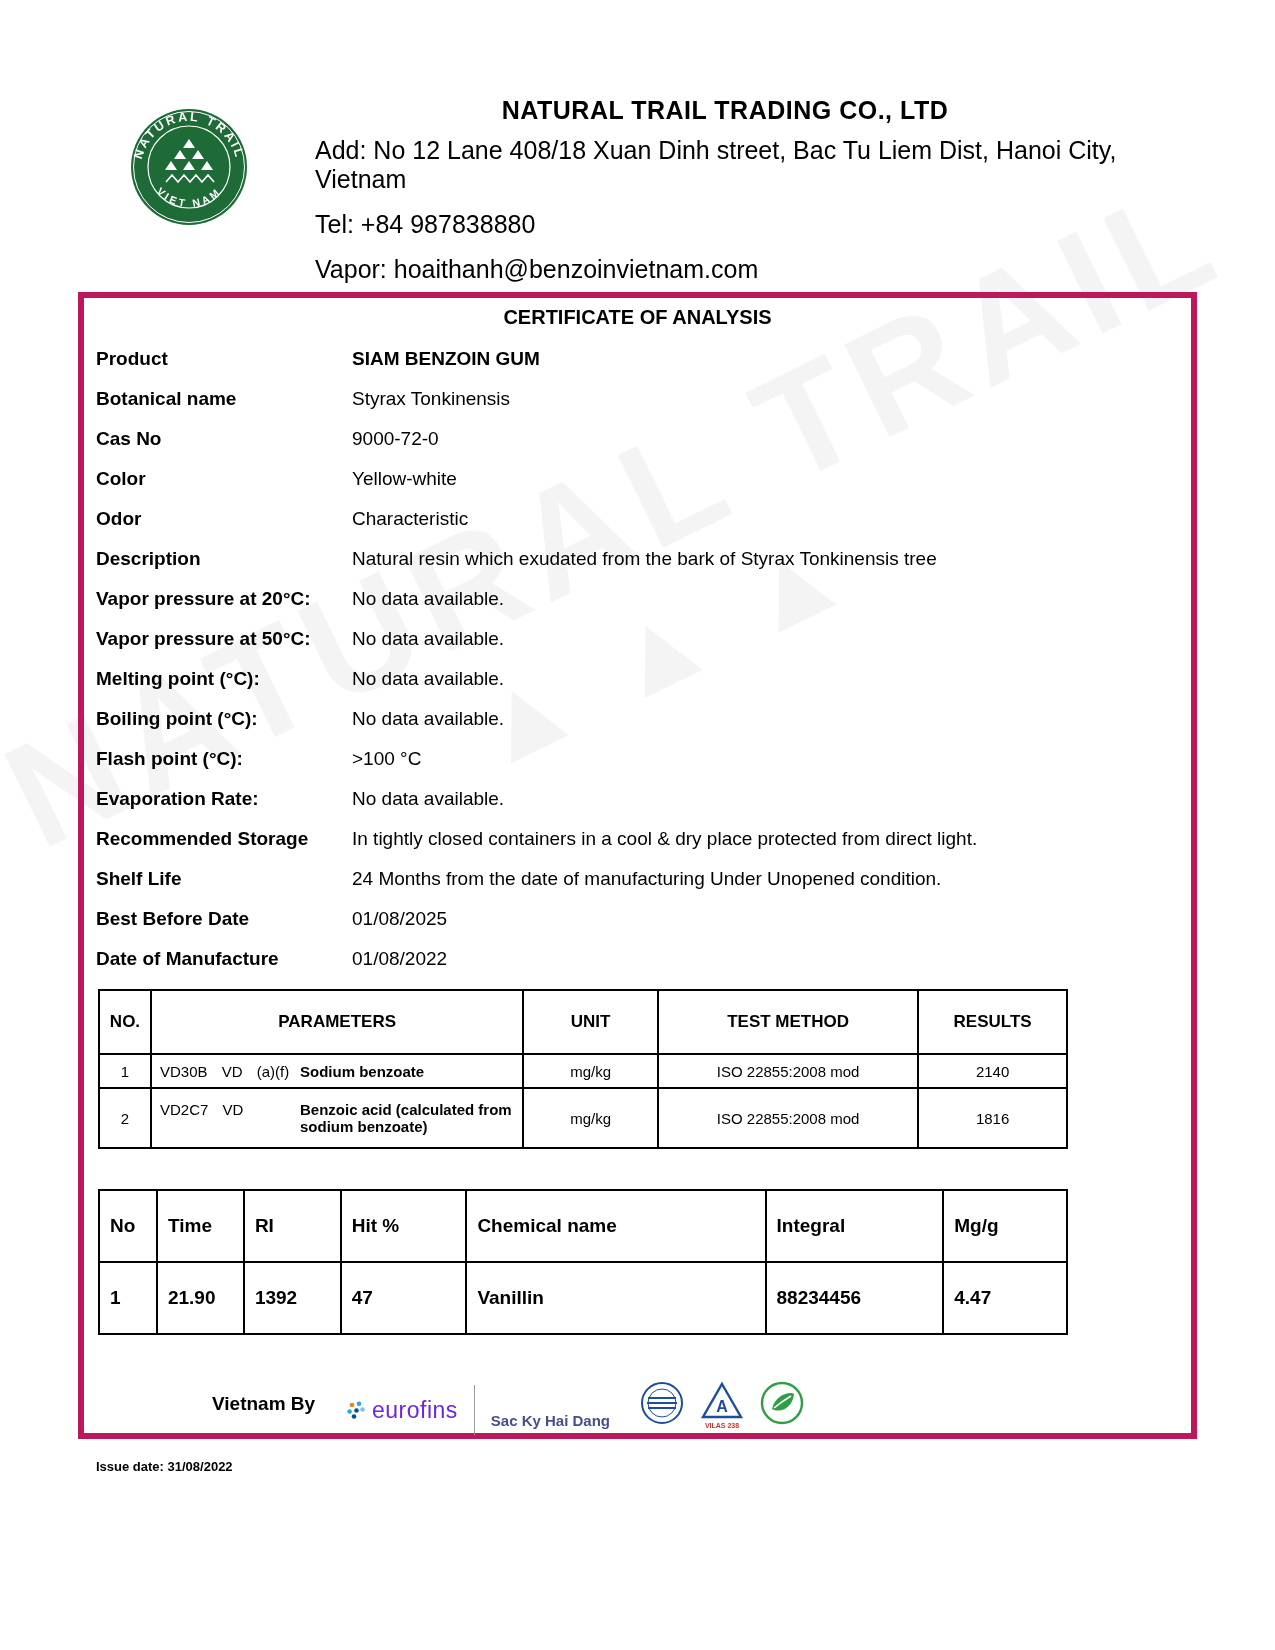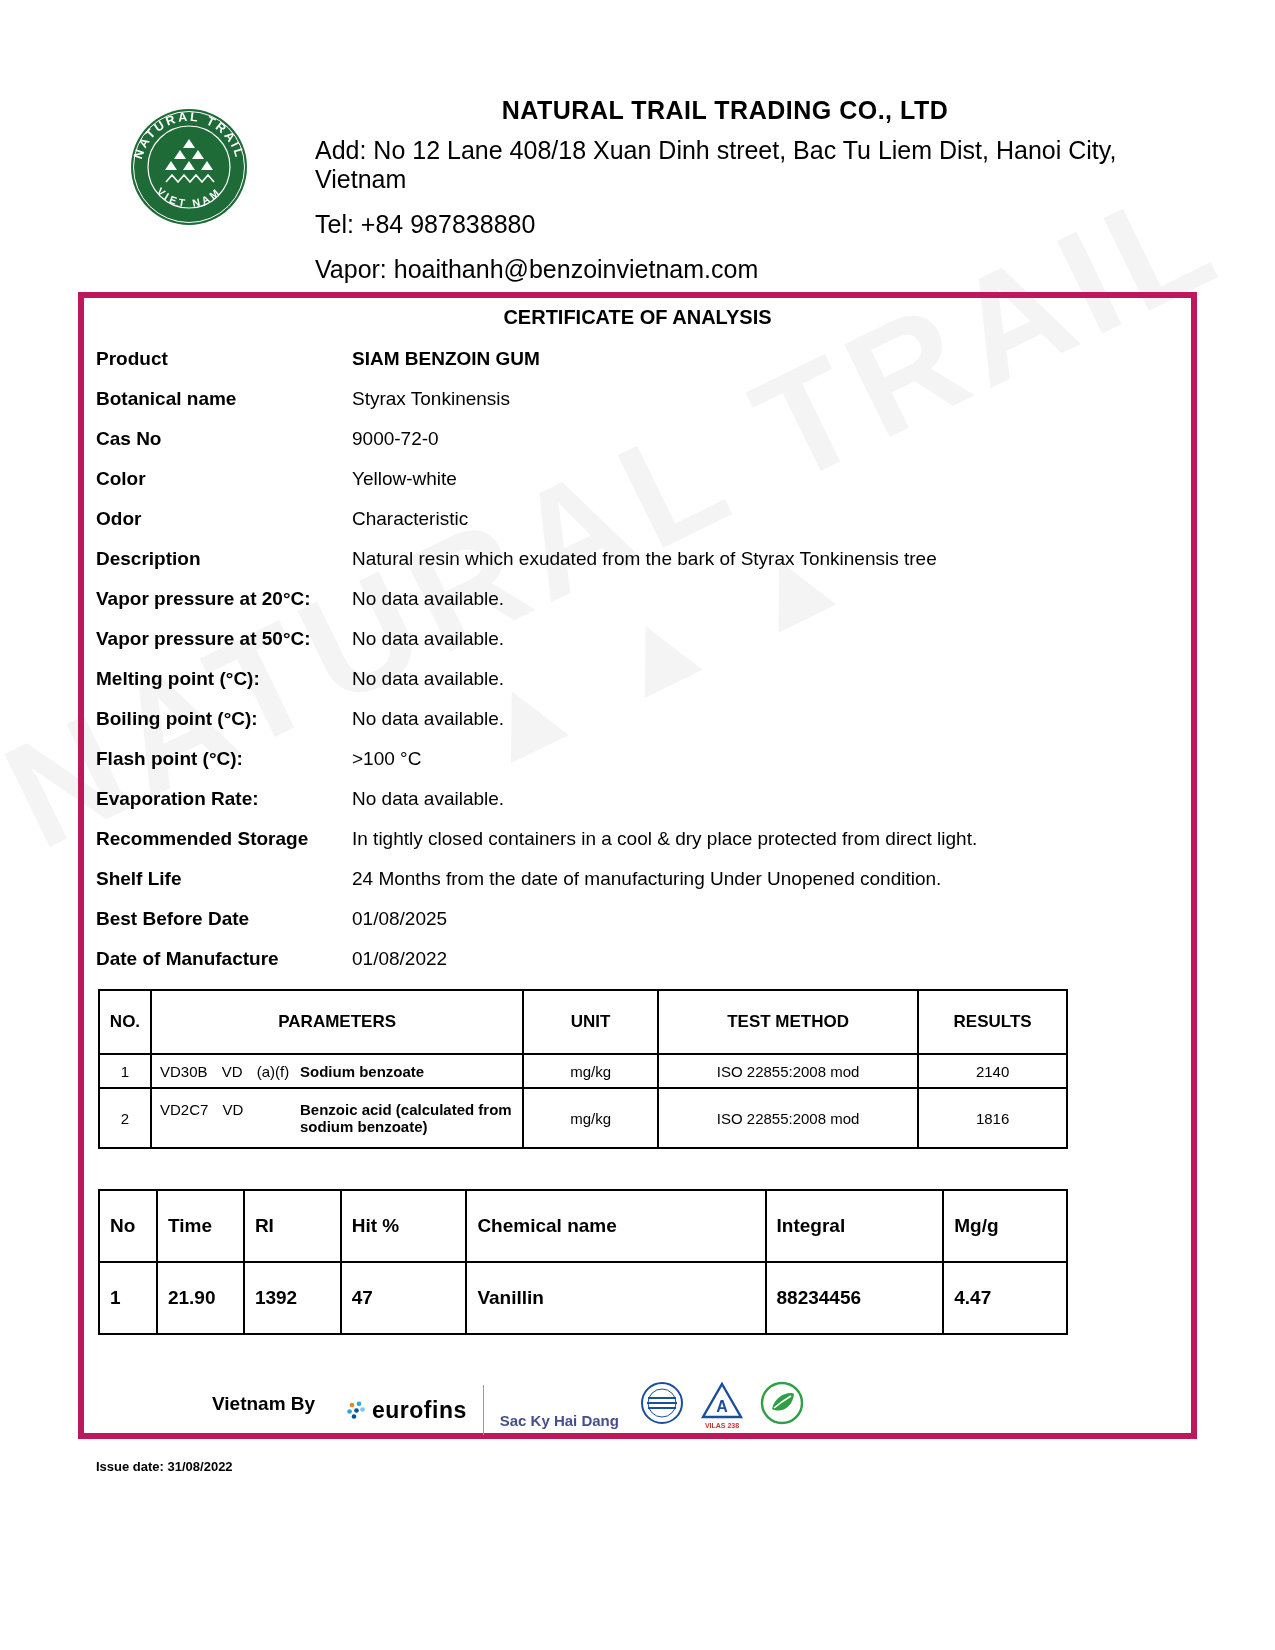--- a/index.html
+++ b/index.html
@@ -59,21 +59,21 @@
   .results-table { margin: 40px 0 0 14px; width: 970px; font-size: 19px; }
   .results-table th, .results-table td {
     border: 2px solid #000; text-align: left; padding: 24px 10px; height: 46px; font-weight: bold;
   }
 
   
   .verify-row { position: relative; margin-top: 44px; height: 64px; }
   .verified-by { position: absolute; left: 128px; top: 14px; font-size: 19px; font-weight: bold; }
   .eurofins-block { position: absolute; left: 262px; top: 4px; display: flex; align-items: stretch; height: 54px; }
   .eurofins-inner { display: flex; align-items: center; gap: 6px; }
-  .eurofins-name { font-size: 23px; font-weight: 700; color: #000000; letter-spacing: 0.5px; }
+  .eurofins-name { font-size: 23px; font-weight: 400; color: #6d28d9; letter-spacing: 0.5px; }
   .euro-divider { width: 1px; background: #9a9a9a; margin: 2px 16px; }
   .lab-sub { align-self: flex-end; padding-bottom: 8px; font-size: 15px; font-weight: bold; color: #474f8b; }
   .stamps { position: absolute; left: 556px; top: 2px; display: flex; gap: 16px; align-items: flex-start; }
   .stamp { display: flex; flex-direction: column; align-items: center; }
   .stamp-caption { font-size: 7px; color: #c0392b; font-weight: bold; margin-top: 1px; }
   .issue-date { margin: 16px 0 0 12px; font-size: 13px; font-weight: bold; }
 </style>
 </head>
 <body>
 

